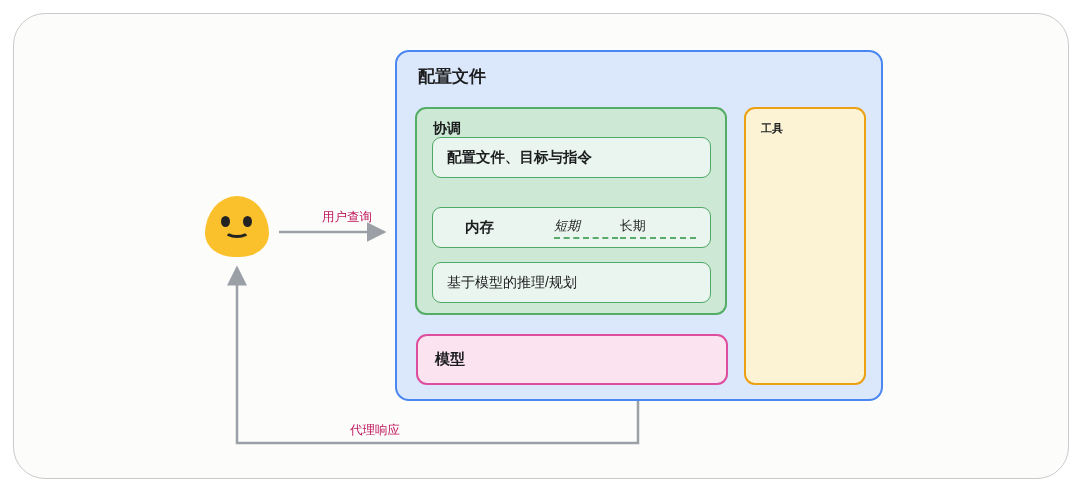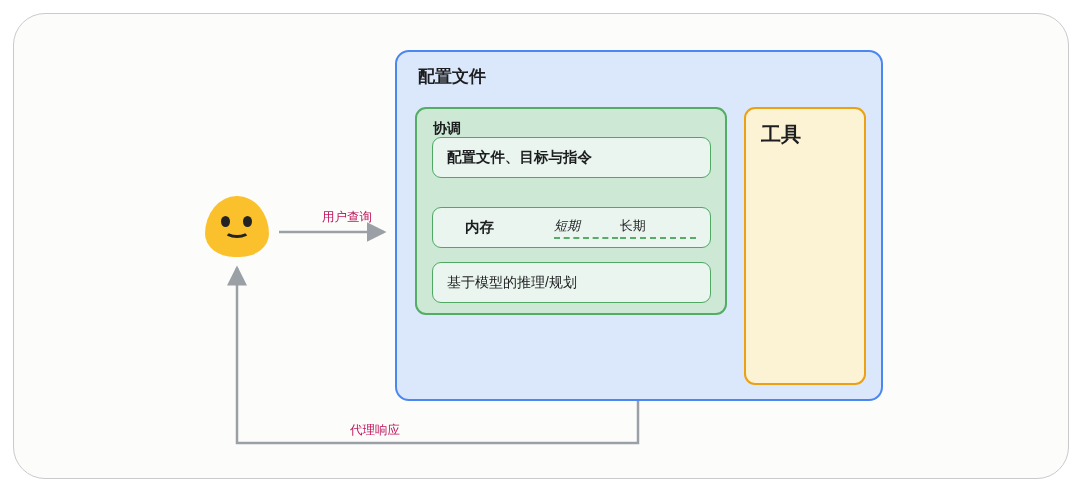--- a/index.html
+++ b/index.html
@@ -49,21 +49,21 @@
   .mem-short{margin-left:60px;width:70px;font-style:italic;}
   .mem-long{margin-left:2px;width:84px;}
 
   .model-box{position:absolute;left:19px;top:282px;width:312px;height:51px;box-sizing:border-box;
              background:#fbe3f0;border:2px solid #dd4f9e;border-radius:11px;
              display:flex;align-items:center;padding:0 17px;}
   .model-title{font-size:15px;font-weight:bold;}
 
   .tools-box{position:absolute;left:347px;top:55px;width:122px;height:278px;box-sizing:border-box;
              background:#fcf3d5;border:2px solid #eca113;border-radius:11px;}
-  .tools-title{position:absolute;left:15px;top:12px;font-size:20px;font-weight:bold;}
+  .tools-title{position:absolute;left:15px;top:12px;font-size:11px;font-weight:bold;}
 </style>
 </head>
 <body>
 
 <div class="canvas">
 
   <div class="card"></div>
 
   <svg class="arrows" viewBox="0 0 1080 492" xmlns="http://www.w3.org/2000/svg">
     <defs>
@@ -101,19 +101,22 @@
         <span class="sub-label-bold">内存</span>
         <span class="mem-term mem-short">短期</span>
         <span class="mem-term mem-long">长期</span>
       </div>
 
       <div class="sub-box sub-reasoning">
         <span class="sub-label">基于模型的推理/规划</span>
       </div>
     </div>
 
+    <div class="model-box">
+      <span class="model-title">模型</span>
+    </div>
 
     <div class="tools-box">
       <div class="tools-title">工具</div>
     </div>
   </div>
 
 </div>
 
 </body></html>

